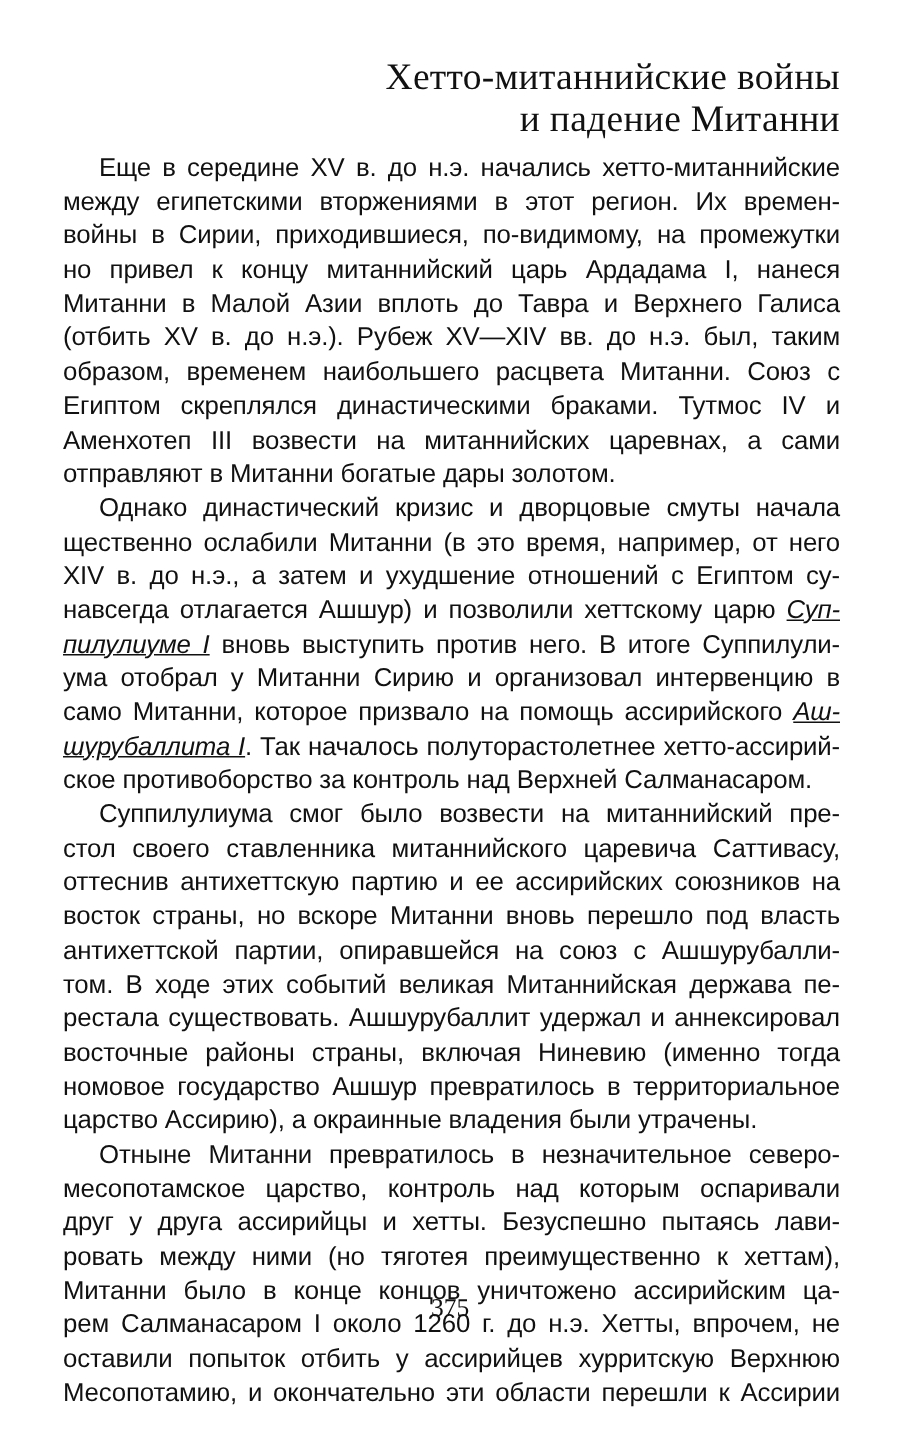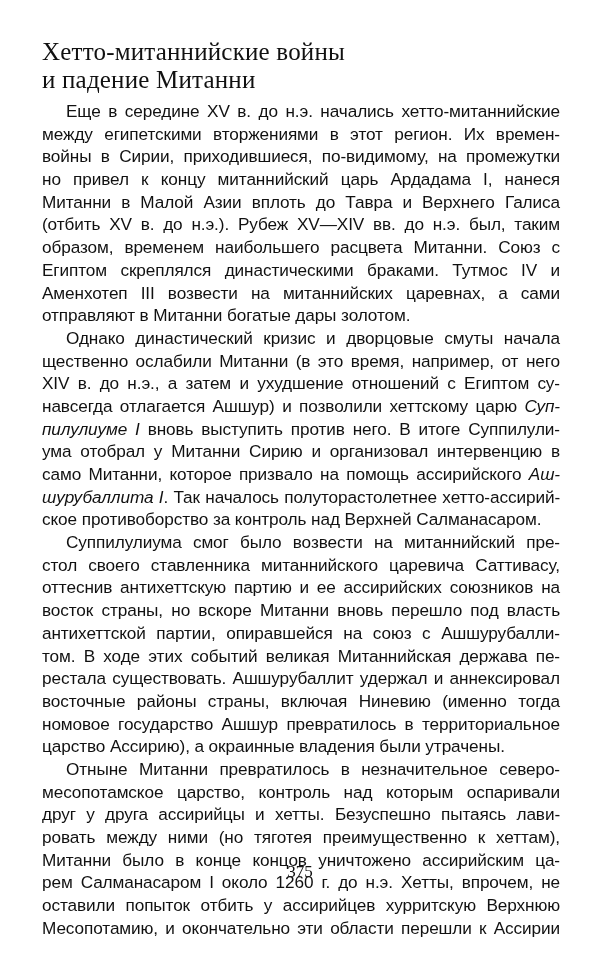--- a/index.html
+++ b/index.html
@@ -15,21 +15,21 @@
       color: #111111;
       font-family: "Liberation Serif", "DejaVu Serif", serif;
     }
     .page {
       position: absolute;
       left: 42px;
       top: 38px;
       width: 518px;
     }
     .title {
-      text-align: left;
+      text-align: right;
       font-family: "Liberation Serif", "DejaVu Serif", serif;
       font-size: 25px;
       line-height: 28px;
       font-weight: normal;
       margin: 0 0 6px 0;
       letter-spacing: 0.2px;
     }
     .title span { display: block; }
     .body-text {
       font-family: "Liberation Sans", "DejaVu Sans", sans-serif;
@@ -43,21 +43,21 @@
       text-align: justify;
       text-align-last: justify;
       height: 22.7px;
     }
     .line.last {
       text-align-last: left;
     }
     .line.indent {
       padding-left: 24px;
     }
-    .it { font-style: italic; }
+    .it { font-style: italic; text-decoration: underline; }
     .page-number {
       position: absolute;
       left: 0;
       width: 600px;
       top: 862px;
       text-align: center;
       font-family: "Liberation Serif", "DejaVu Serif", serif;
       font-size: 17px;
     }
   </style>

